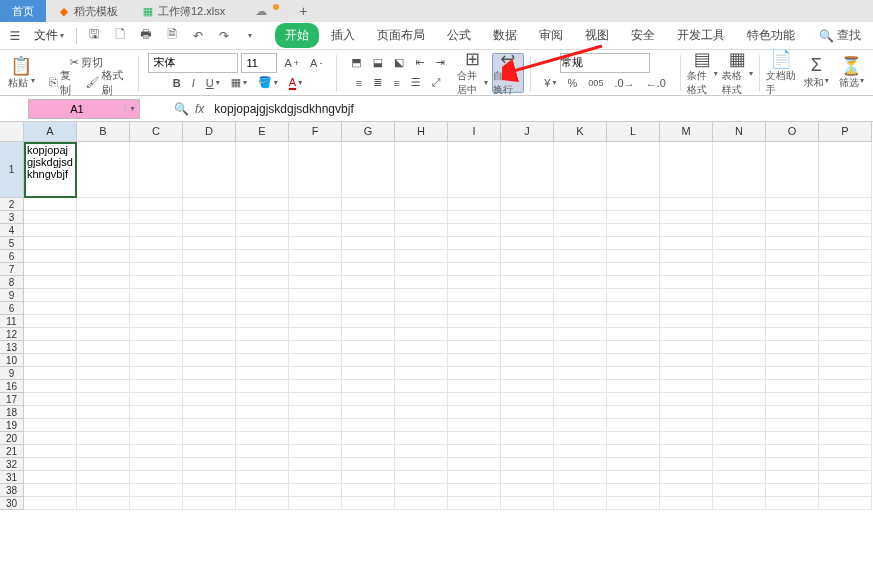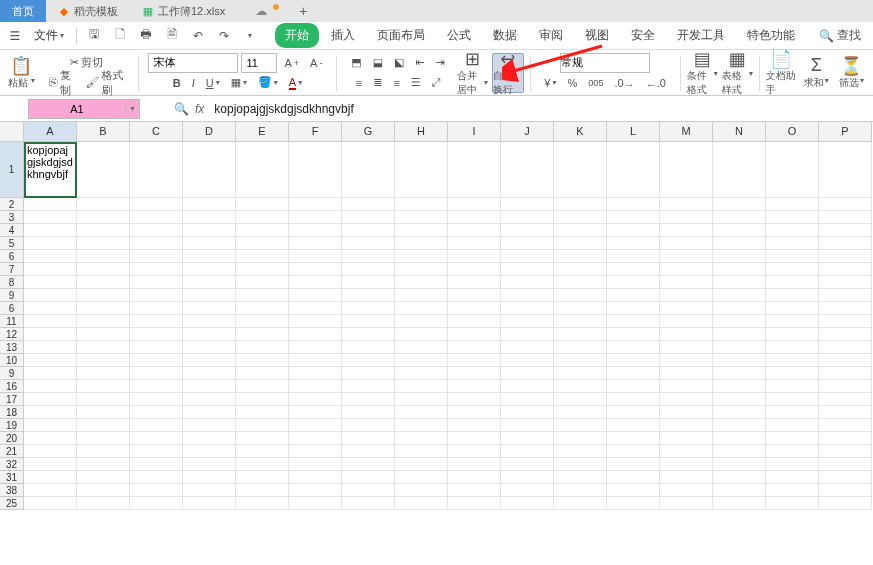--- a/index.html
+++ b/index.html
@@ -314,21 +314,21 @@
       <div class="row-header">9</div>
       <div class="row-header">16</div>
       <div class="row-header">17</div>
       <div class="row-header">18</div>
       <div class="row-header">19</div>
       <div class="row-header">20</div>
       <div class="row-header">21</div>
       <div class="row-header">32</div>
       <div class="row-header">31</div>
       <div class="row-header">38</div>
-      <div class="row-header">25</div>
+      <div class="row-header">30</div>
     </div>
   <div class="cells" id="cells">
       <div class="cell selected" style="left: 0px; top: 0px; width: 53px; height: 56px;">kopjopajgjskdgjsdkhngvbjf</div>
       <div class="cell" style="left: 53px; top: 0px; width: 53px; height: 56px;"></div>
       <div class="cell" style="left: 106px; top: 0px; width: 53px; height: 56px;"></div>
       <div class="cell" style="left: 159px; top: 0px; width: 53px; height: 56px;"></div>
       <div class="cell" style="left: 212px; top: 0px; width: 53px; height: 56px;"></div>
       <div class="cell" style="left: 265px; top: 0px; width: 53px; height: 56px;"></div>
       <div class="cell" style="left: 318px; top: 0px; width: 53px; height: 56px;"></div>
       <div class="cell" style="left: 371px; top: 0px; width: 53px; height: 56px;"></div>

